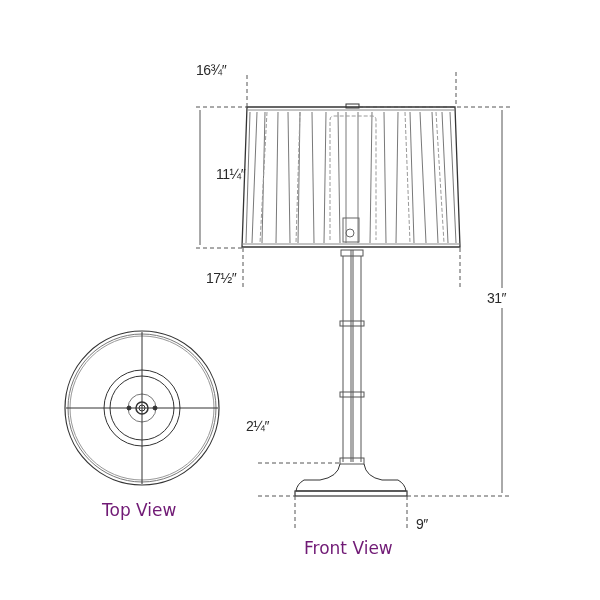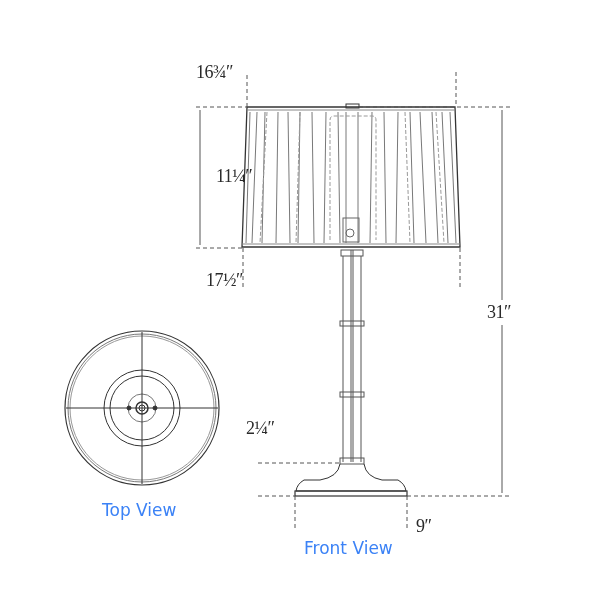--- a/index.html
+++ b/index.html
@@ -1,19 +1,19 @@
 <!DOCTYPE html>
 <html><head>
 <meta charset="utf-8">
 <style>
   html, body { margin:0; padding:0; background:#ffffff; }
   body { width:600px; height:600px; position:relative; overflow:hidden; font-family:"DejaVu Sans", sans-serif; }
   svg { position:absolute; left:0; top:0; }
-  .lbl { position:absolute; font-family:Liberation Serif, serif; color:#2a2a2a; font-size:18px; letter-spacing:-0.5px; white-space:nowrap; }
-  .cap { position:absolute; font-family:"DejaVu Sans", sans-serif; color:#3b82f6; font-size:17px; white-space:nowrap; }
+  .lbl { position:absolute; font-family:Liberation Sans, sans-serif; color:#2a2a2a; font-size:14px; letter-spacing:-0.5px; white-space:nowrap; }
+  .cap { position:absolute; font-family:"DejaVu Sans", sans-serif; color:#701a75; font-size:17px; white-space:nowrap; }
 </style>
 </head>
 <body>
 
 <svg width="600" height="600" viewBox="0 0 600 600" xmlns="http://www.w3.org/2000/svg">
   <g fill="none" stroke="#333" stroke-width="1">
 
     <g>
       <polygon points="247,107 455,107 460,247 242,247" stroke-width="1.3"></polygon>
       <line x1="247" y1="110" x2="455" y2="110" stroke="#888"></line>
@@ -103,18 +103,18 @@
       <line x1="142" y1="332" x2="142" y2="484"></line>
       <circle cx="129" cy="408" r="2" fill="#333"></circle>
       <circle cx="155" cy="408" r="2" fill="#333"></circle>
     </g>
   </g>
 </svg>
 
 <div class="lbl" style="left:196px;top:62px;">16¾″</div>
 <div class="lbl" style="left:172px;top:166px;margin-left:44px;">11¼″</div>
 <div class="lbl" style="left:206px;top:270px;">17½″</div>
-<div class="lbl" style="left:487px;top:288px;background:#fff;padding:2px 0;margin-top:12px;">31″</div>
+<div class="lbl" style="left:487px;top:288px;background:#fff;padding:2px 0;">31″</div>
 <div class="lbl" style="left:246px;top:418px;">2¼″</div>
 <div class="lbl" style="left:416px;top:516px;">9″</div>
 
 <div class="cap" style="left:102px;top:500px;">Top View</div>
 <div class="cap" style="left:304px;top:538px;text-align:center;">Front View</div>
 
 </body></html>

